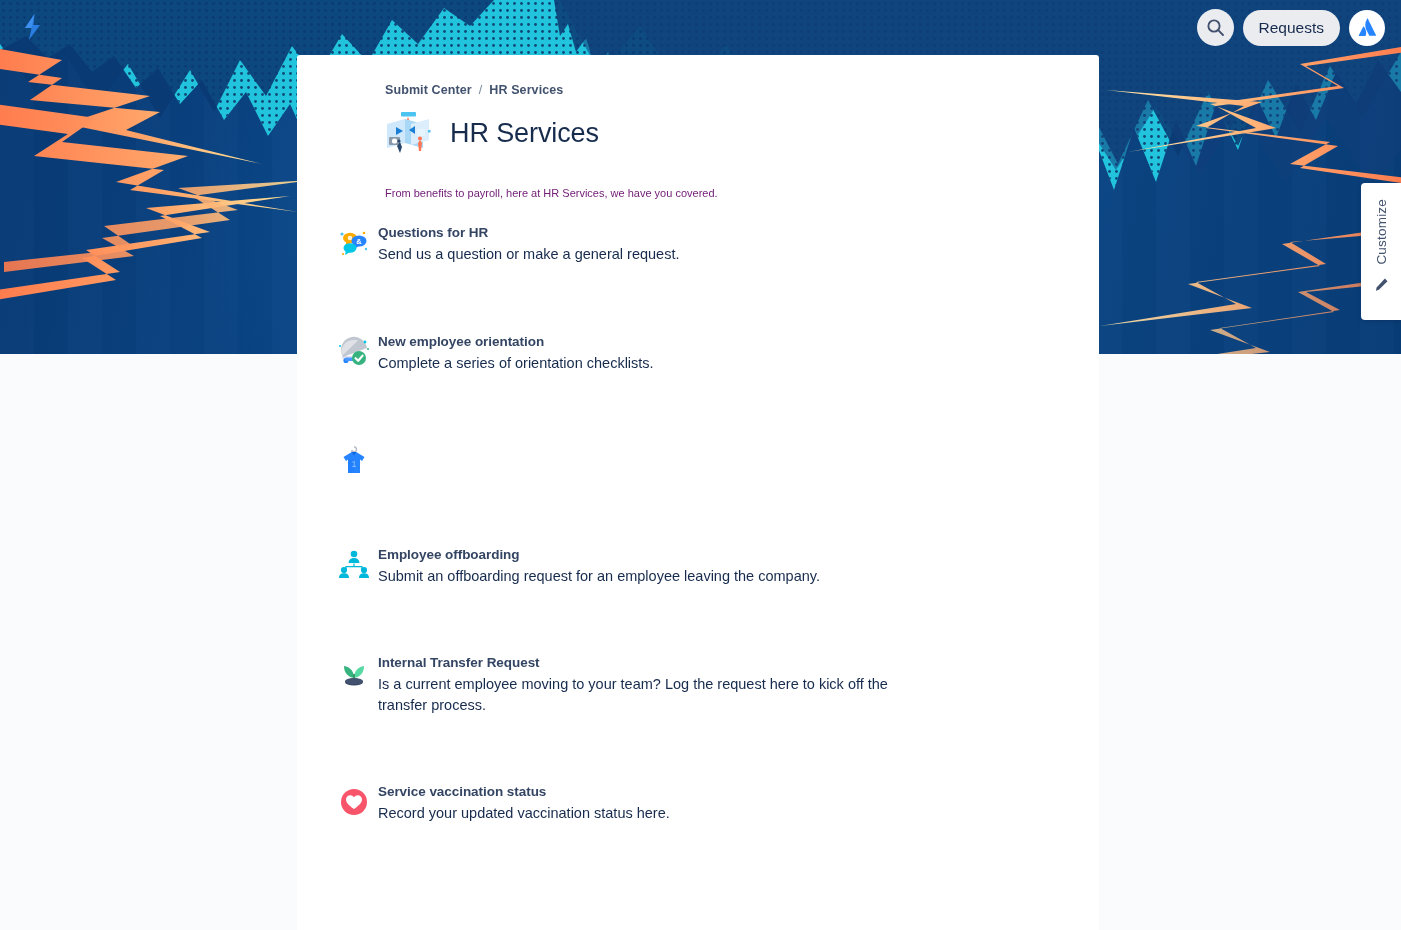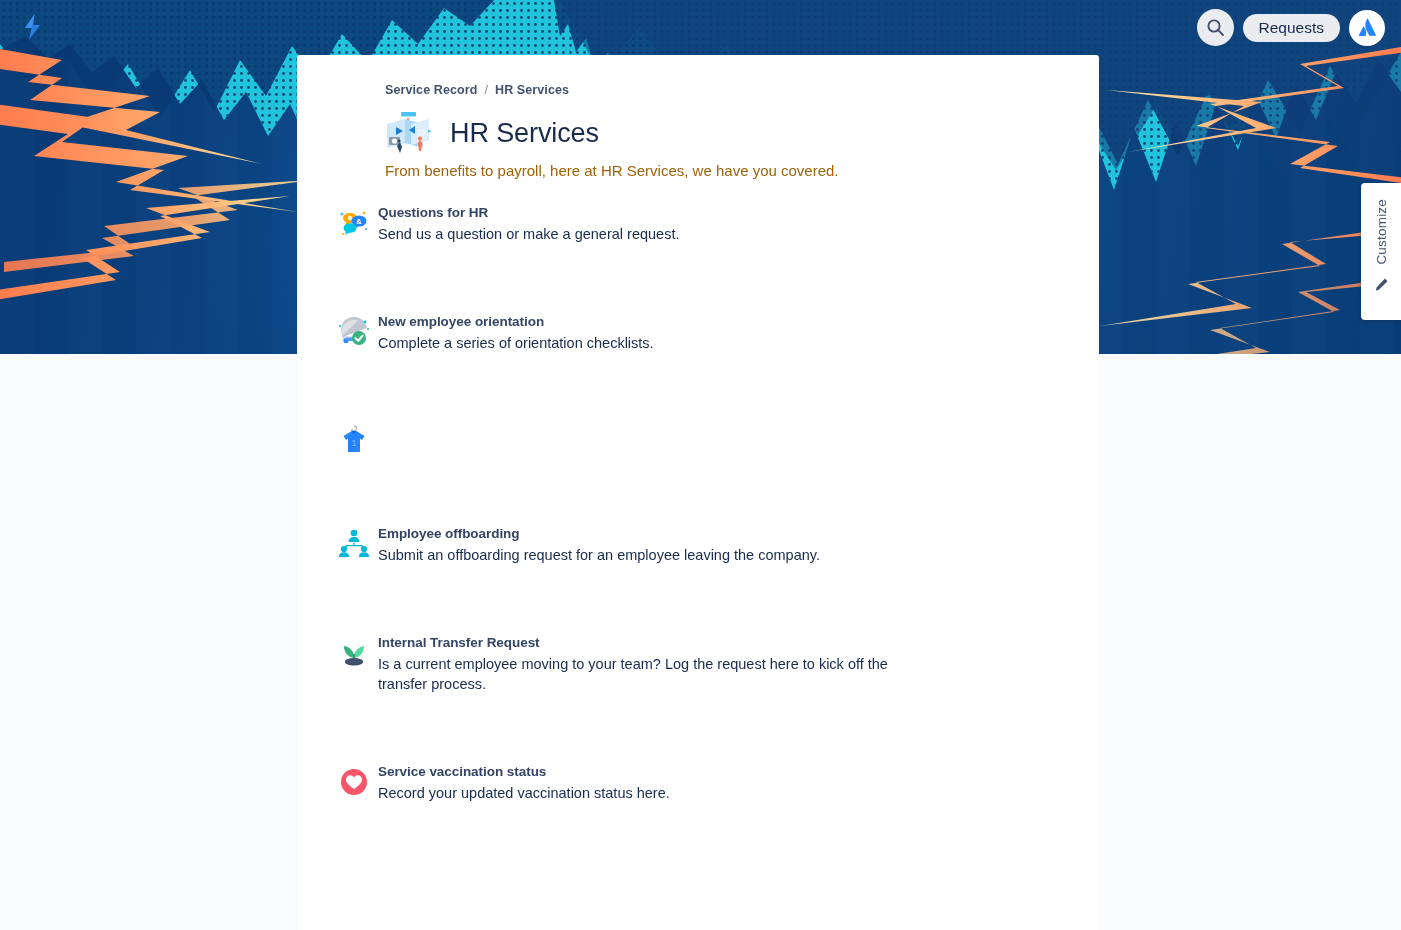--- a/index.html
+++ b/index.html
@@ -48,21 +48,21 @@
     display: flex; align-items: center; gap: 9px;
     z-index: 40;
   }
   .hbtn-circle {
     width: 37px; height: 37px; border-radius: 50%;
     background: #ebecf0; border: none;
     display: flex; align-items: center; justify-content: center;
     cursor: pointer;
   }
   .hbtn-pill {
-    height: 28px; padding: 7px 16px; border-radius: 18px;
+    height: 36px; padding: 7px 16px; border-radius: 18px;
     background: #ebecf0; border: none; cursor: pointer;
     font-family: "Liberation Sans", sans-serif;
     font-size: 15.5px; color: #172b4d;
     display: flex; align-items: center;
   }
   #avatar {
     width: 36px; height: 36px; border-radius: 50%;
     background: #ffffff;
     display: flex; align-items: center; justify-content: center;
     cursor: pointer; overflow: hidden;
@@ -120,22 +120,22 @@
   #title-row {
     display: flex; align-items: center; gap: 15px;
     margin-top: 13px;
   }
   #portal-icon { width: 50px; height: 46px; flex: none; }
   #page-title {
     font-size: 27px; color: #172b4d; font-weight: normal;
     letter-spacing: -0.1px;
   }
   #portal-desc {
-    margin-top: 4px;
-    font-size: 15px; color: #a16207; line-height: 1.4;
+    margin-top: 30px;
+    font-size: 11px; color: #701a75; line-height: 1.4;
   }
 
   
   #help-heading {
     margin-top: 58px;
     font-size: 15.5px; font-weight: bold; color: #172b4d;
     letter-spacing: -0.1px;
   }
 
   
@@ -260,21 +260,21 @@
   <span class="vtext">Customize</span>
   <svg class="pencil" width="15" height="15" viewBox="0 0 16 16">
     <path d="M11.6 1.6 L14.4 4.4 L5.2 13.6 L2 14.6 L2.8 11.2 Z" fill="#42526e"></path>
   </svg>
 </div>
 
 <div id="card">
   <div id="card-inner">
 
     <nav id="breadcrumb">
-      <span class="crumb-link">Service Record</span>
+      <span class="crumb-link">Submit Center</span>
       <span class="sep">/</span>
       <span class="crumb-link">HR Services</span>
     </nav>
 
     <div id="title-row">
       <svg id="portal-icon" viewBox="0 0 50 46">
         <rect x="16" y="2" width="15" height="4.5" rx="1" fill="#4cc3f0"></rect>
         <path d="M23 7 l1.5 4 l-1.5 4 l-1.5-4 Z" fill="#ff7452"></path>
         <path d="M2 14 L20 9 L20 33 L2 38 Z" fill="#cfe8fb"></path>
         <path d="M20 9 L38 14 L38 38 L20 33 Z" fill="#a8d8f5"></path>

